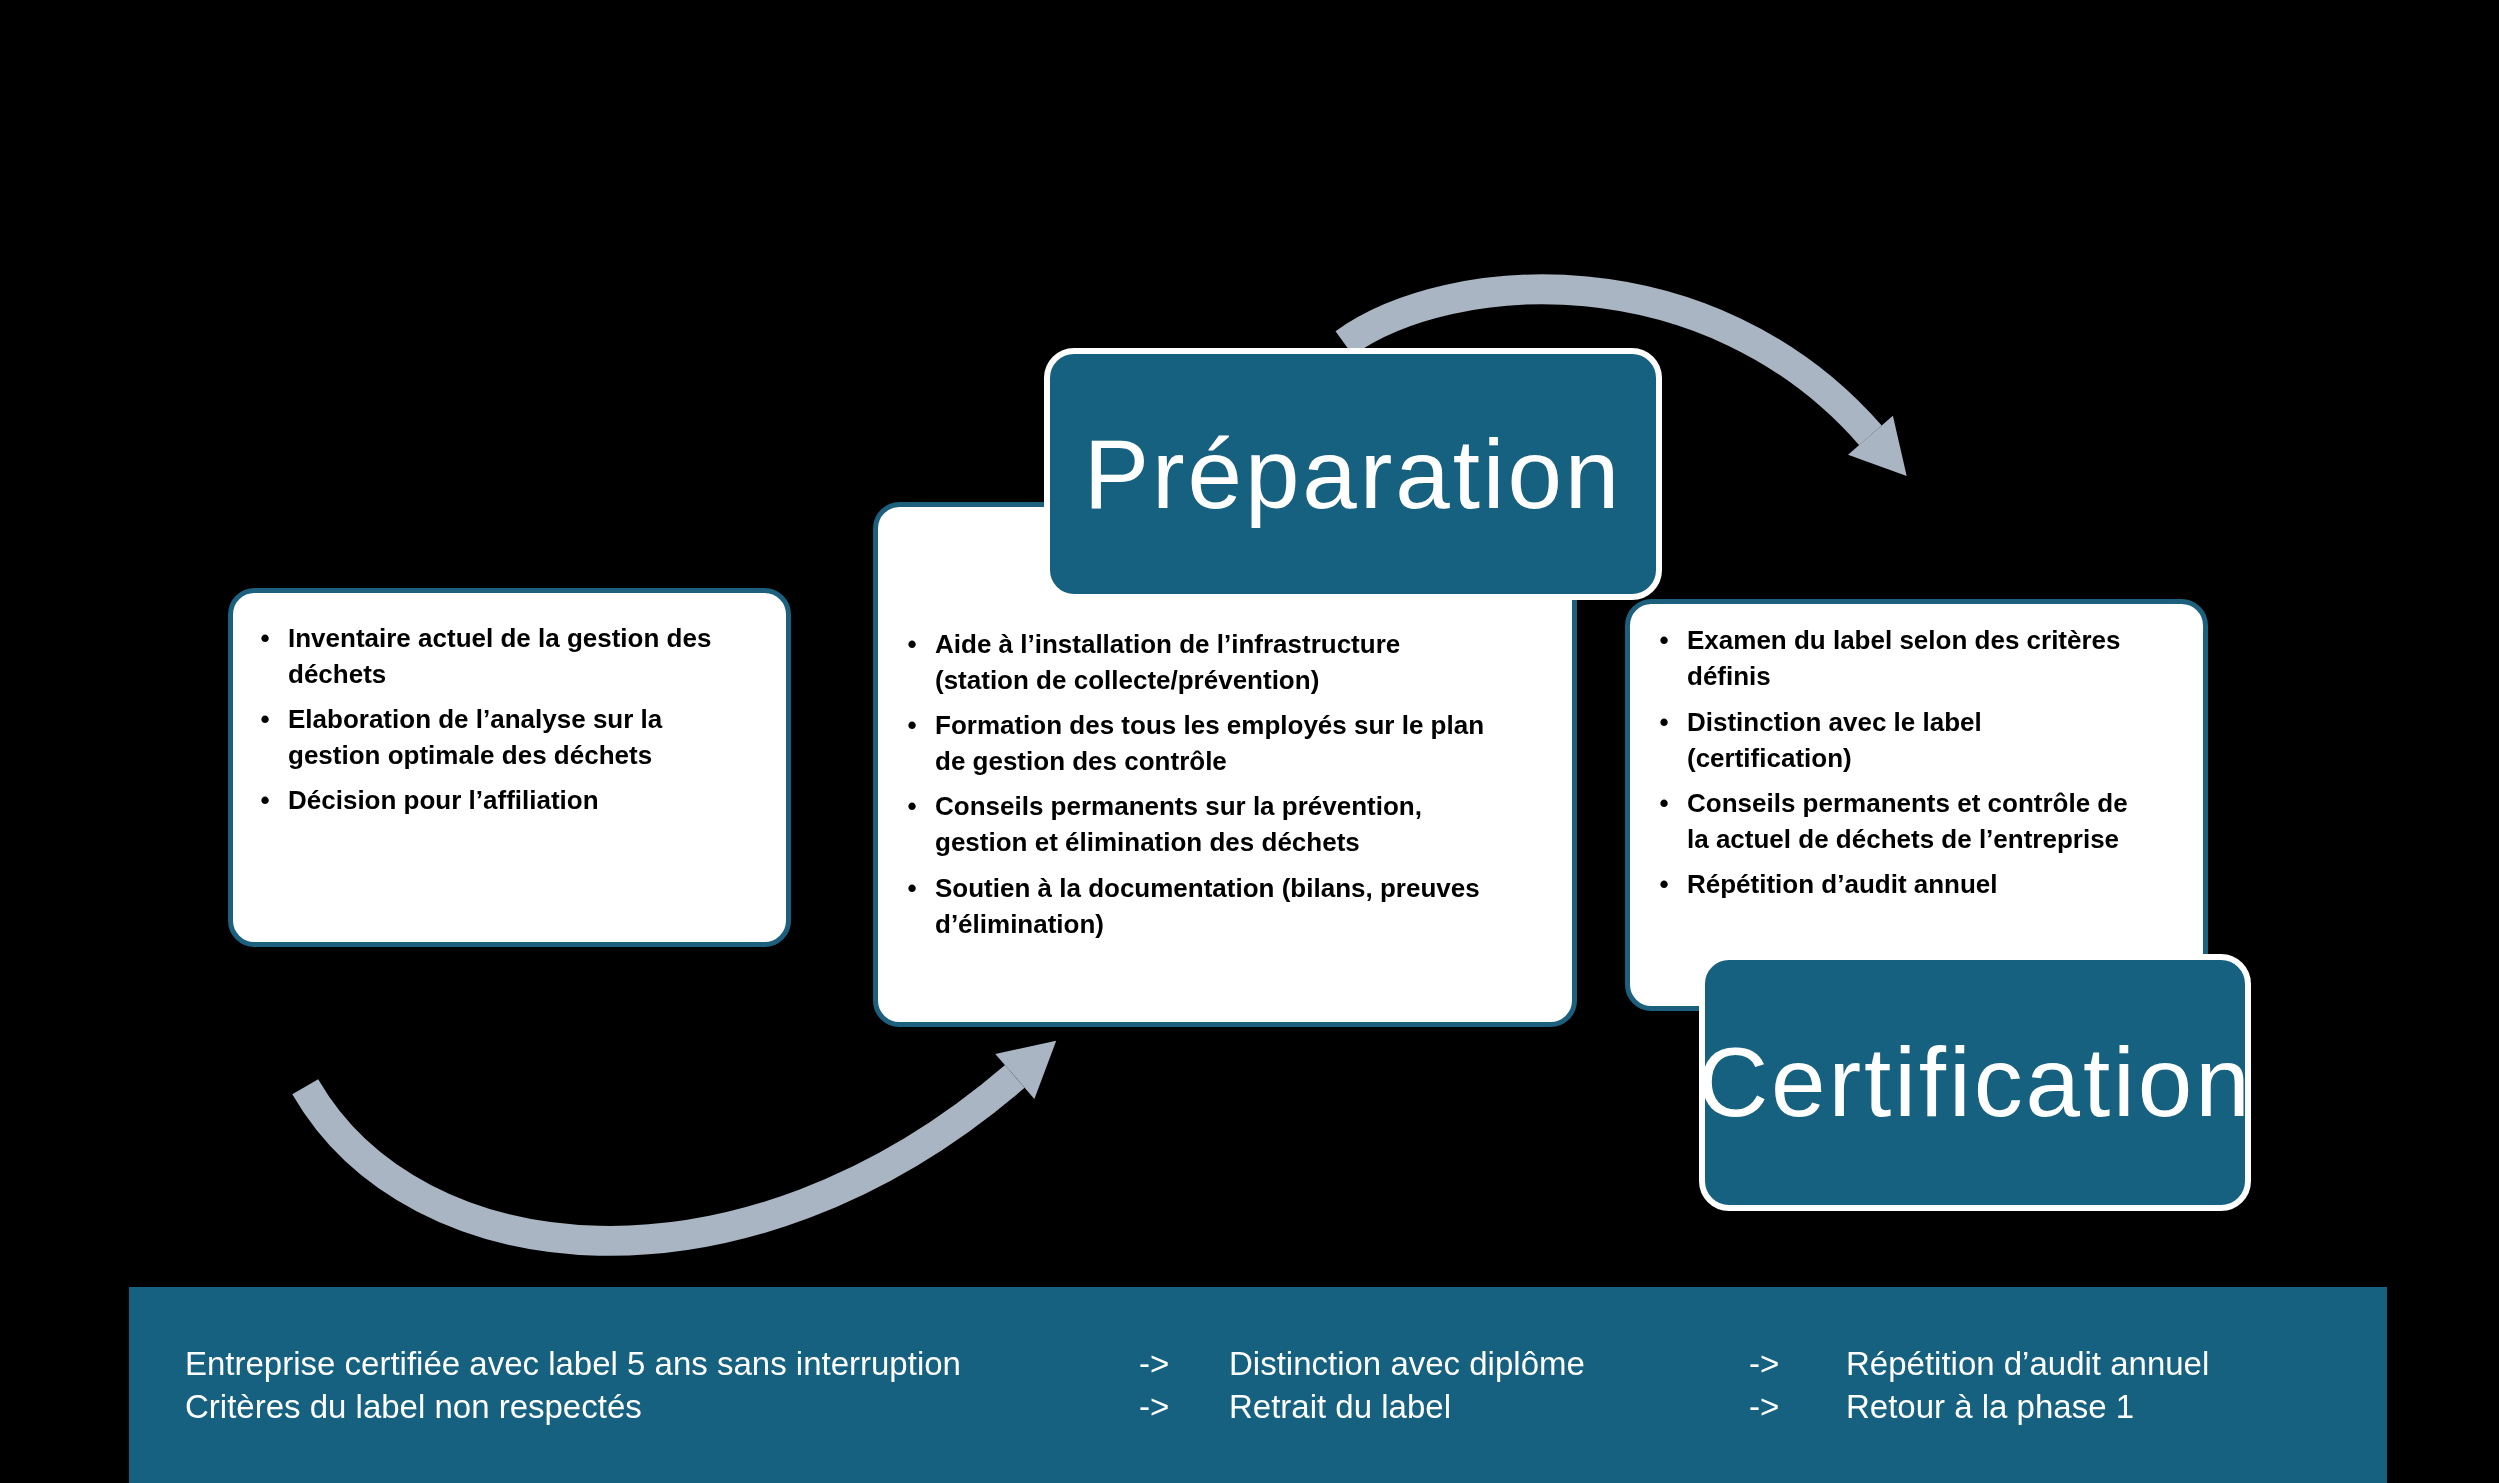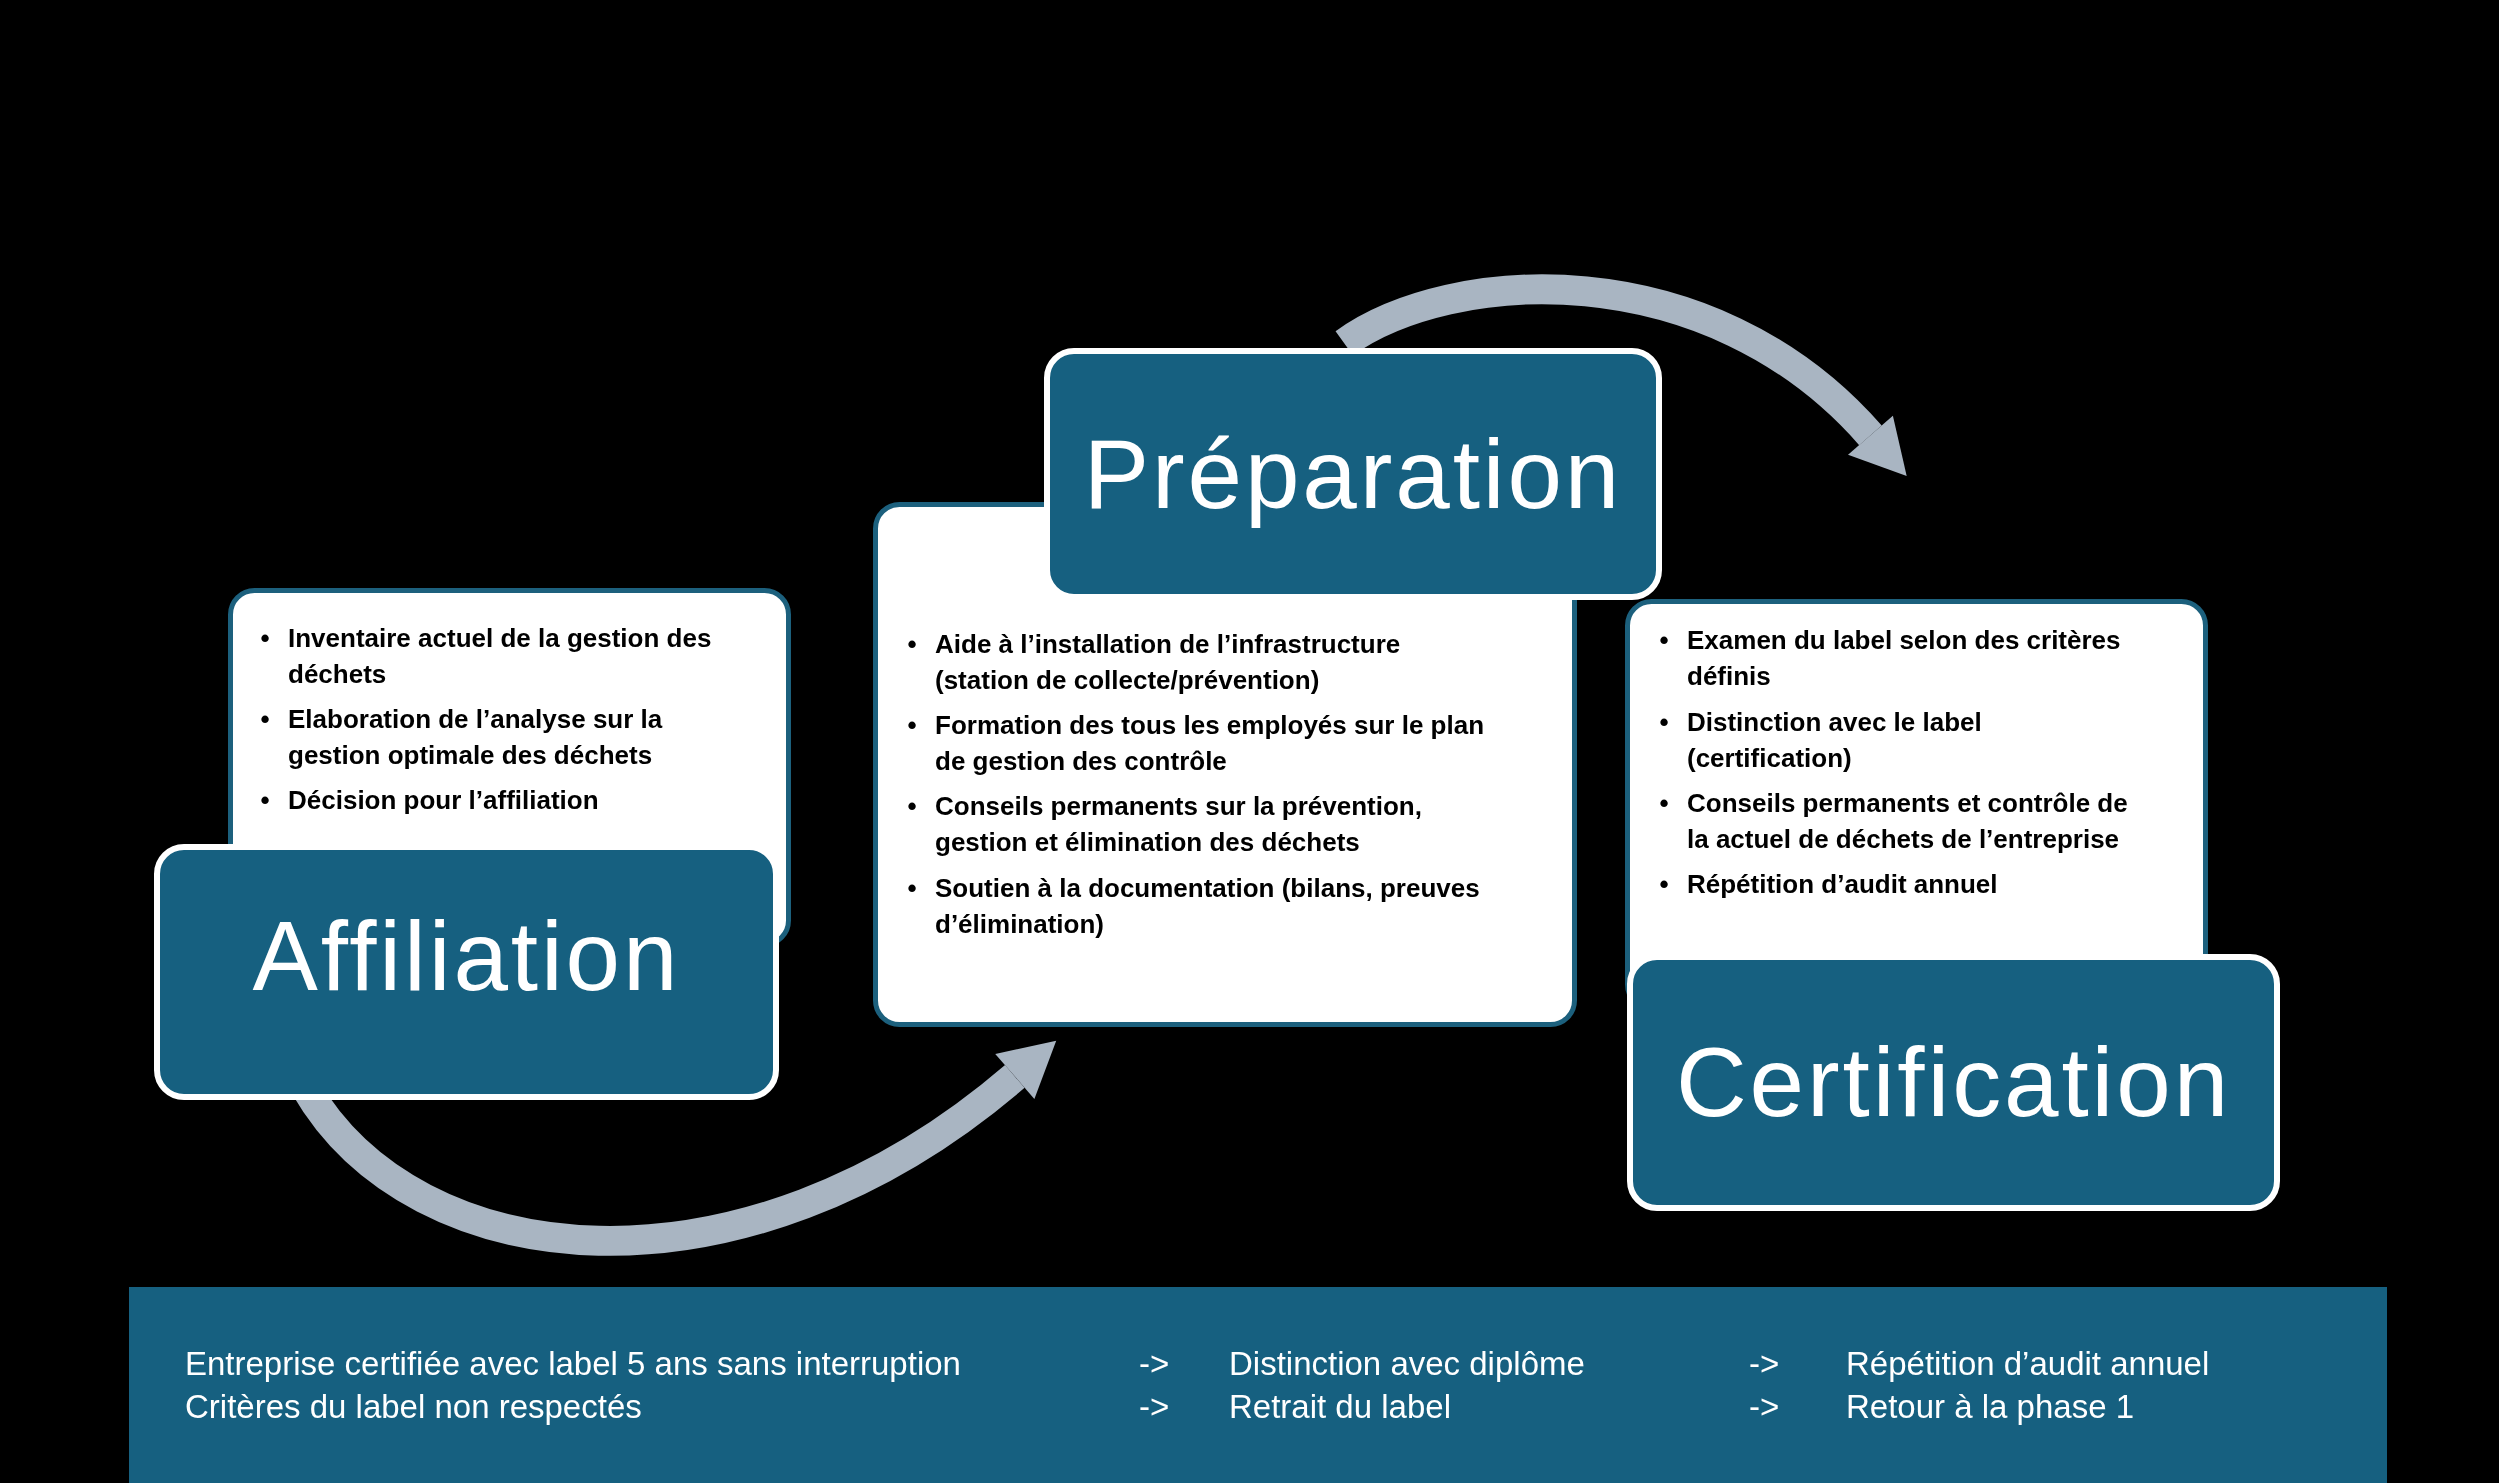--- a/index.html
+++ b/index.html
@@ -23,21 +23,21 @@
   .card-mid{left:873px;top:502px;width:704px;height:525px;padding:119px 21px 0 25px;}
   .card-right{left:1625px;top:599px;width:583px;height:412px;padding:18.4px 14px 0 25px;}
   .titlebox{
     position:absolute;z-index:3;background:#166080;
     border:6.3px solid #ffffff;border-radius:30px;box-sizing:border-box;
     display:flex;align-items:center;justify-content:center;
     color:#ffffff;font-size:98px;font-weight:400;letter-spacing:2.9px;
   }
   .t-aff{left:154px;top:844px;width:625px;height:256px;padding-bottom:32px;}
   .t-prep{left:1044px;top:340px;width:618px;height:252px;margin-top:8px;}
-  .t-cert{left:1627px;top:954px;width:653px;height:257px;}
+  .t-cert{left:1699px;top:954px;width:552px;height:257px;}
   .footer{
     position:absolute;z-index:2;left:129px;top:1287px;width:2258px;height:196px;
     background:#166080;box-sizing:border-box;padding:55px 0 0 56px;
     color:#ffffff;font-size:33px;line-height:43px;font-weight:400;
   }
   .frow{display:flex;}
   .fc1{width:954px;}
   .fa1{width:90px;}
   .fc2{width:520px;}
   .fa2{width:97px;}
@@ -116,23 +116,20 @@
         <span class="btxt">Conseils permanents et contrôle de
 la actuel de déchets de l’entreprise</span>
       </li>
       <li>
         <span class="dot">•</span>
         <span class="btxt">Répétition d’audit annuel</span>
       </li>
     </ul>
   </div>
 
-  <div class="titlebox t-aff">
-    <span>Affiliation</span>
-  </div>
   <div class="titlebox t-prep">
     <span>Préparation</span>
   </div>
   <div class="titlebox t-cert">
     <span>Certification</span>
   </div>
 
   <div class="footer">
     <div class="frow">
       <span class="fc1">Entreprise certifiée avec label 5 ans sans interruption</span>

